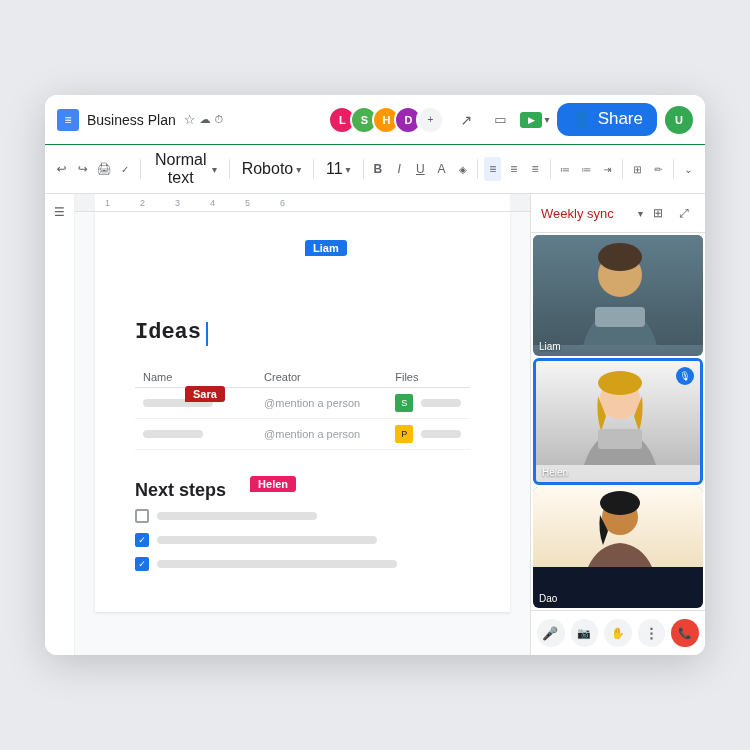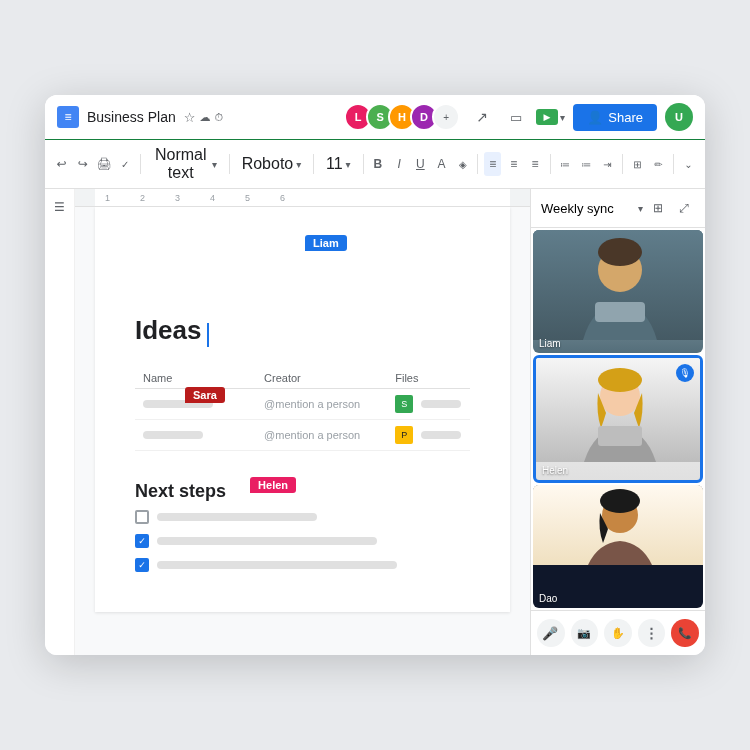--- a/index.html
+++ b/index.html
@@ -106,27 +106,27 @@
       display: flex;
       align-items: center;
       justify-content: center;
       color: #5f6368;
       font-size: 14px;
     }
     .share-btn {
       background: #1a73e8;
       color: white;
       border: none;
-      border-radius: 4px;
+      border-radius: 12px;
       padding: 6px 14px;
-      font-size: 13px;
+      font-size: 17px;
       font-weight: 500;
       cursor: pointer;
       display: flex;
-      align-items: center;
+      align-items: flex-start;
       gap: 5px;
     }
     .user-avatar-main {
       width: 28px;
       height: 28px;
       border-radius: 50%;
       background: #34a853;
       display: flex;
       align-items: center;
       justify-content: center;
@@ -268,27 +268,28 @@
       left: 210px;
     }
     .cursor-sara {
       background: #b91c1c;
       top: 130px;
       left: 180px;
     }
 
     
     .ideas-heading {
-      font-size: 26px;
+      font-size: 22px;
       font-weight: 700;
       color: #202124;
       margin-top: 28px;
       margin-bottom: 12px;
       position: relative;
       display: inline-block;
+      font-family: Liberation Mono, monospace;
     }
 
     
     .doc-table {
       width: 100%;
       border-collapse: collapse;
       font-size: 12px;
       margin-bottom: 30px;
     }
     .doc-table th {
@@ -407,21 +408,21 @@
     .video-header {
       display: flex;
       align-items: center;
       padding: 8px 10px;
       border-bottom: 1px solid #e0e0e0;
       gap: 4px;
     }
     .video-title {
       font-size: 13px;
       font-weight: 500;
-      color: #000000;
+      color: #b91c1c;
       flex: 1;
     }
     .video-title-arrow {
       font-size: 10px;
       color: #5f6368;
     }
     .video-header-btn {
       width: 22px;
       height: 22px;
       display: flex;

